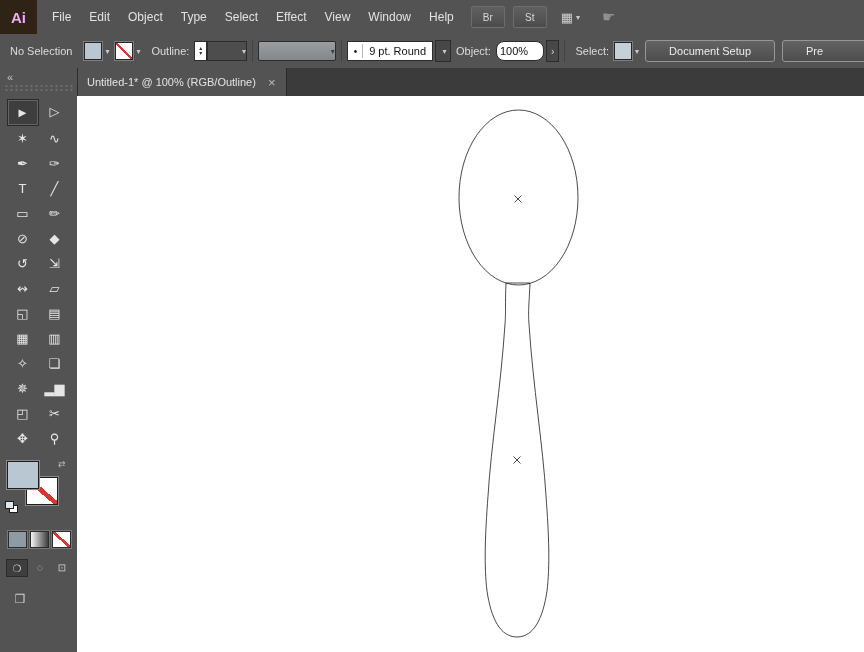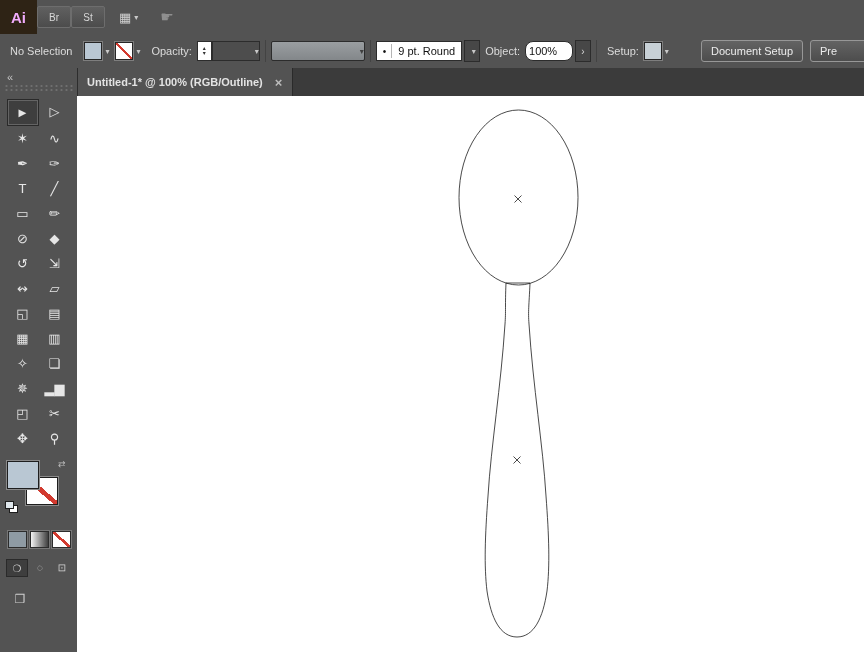--- a/index.html
+++ b/index.html
@@ -8,21 +8,21 @@
     background:#535353;font-family:"Liberation Sans", sans-serif;
     -webkit-font-smoothing:antialiased;
   }
   
   .menubar{position:absolute;left:0;top:0;width:864px;height:34px;background:#535353;
     border-bottom:1px solid #3e3e3e;display:flex;align-items:center;}
   .logo{width:37px;height:48px;background:#2e2315;color:#f0abfc;font-weight:bold;
     font-size:15px;display:flex;align-items:center;justify-content:center;}
   .menus{display:flex;align-items:center;margin-left:6px;}
   .menu-item{color:#e2e2e2;font-size:12px;padding:0 9px;cursor:default;}
-  .mb-btn{height:20px;min-width:24px;margin-left:0;border:1px solid #6d6d6d;border-radius:2px;
+  .mb-btn{height:20px;min-width:24px;margin-left:8px;border:1px solid #6d6d6d;border-radius:2px;
     background:linear-gradient(#606060,#4c4c4c);color:#d8d8d8;font-size:10px;
     display:flex;align-items:center;justify-content:center;padding:0 4px;}
   .ws-group{display:flex;align-items:center;margin-left:14px;color:#cfcfcf;}
   .ws-icon{font-size:13px;}
   .chev{font-size:8px;color:#c9c9c9;margin-left:3px;}
   .hand-icon{margin-left:22px;color:#8f8f8f;font-size:15px;}
   
   .control-bar{position:absolute;left:0;top:34px;width:864px;height:34px;background:#535353;
     border-bottom:1px solid #2f2f2f;display:flex;align-items:center;overflow:hidden;white-space:nowrap;}
   .cb-label{color:#dcdcdc;font-size:11px;margin:0 5px;}
@@ -45,26 +45,26 @@
   .brush-field{height:18px;background:#fff;border:1px solid #2c2c2c;display:flex;align-items:center;
     font-size:11px;color:#111;padding:0 6px;}
   .brush-bullet{margin-right:5px;font-size:10px;}
   .brush-div{width:1px;height:14px;background:#b5b5b5;margin-right:6px;}
   .field{height:18px;background:#fff;border:1px solid #2c2c2c;font-size:11px;color:#111;}
   .opacity-input{width:40px;padding:0 3px;font-family:"Liberation Sans",sans-serif;border-radius:8px;}
   .mini-btn{height:20px;width:14px;background:#474747;border:1px solid #2c2c2c;color:#d5d5d5;
     font-size:10px;display:flex;align-items:center;justify-content:center;margin-left:2px;}
   .style-swatch{width:16px;height:16px;background:#c7d0d6;border:1px solid #262626;box-shadow:0 0 0 1px #7e7e7e;}
   .btn{height:20px;border:1px solid #979797;border-radius:3px;background:linear-gradient(#636363,#4d4d4d);
-    color:#ececec;font-size:11px;padding:0 9px;display:flex;align-items:center;flex:0 0 auto;}
+    color:#ececec;font-size:11px;padding:0 23px;display:flex;align-items:center;flex:0 0 auto;}
   .doc-setup{margin-left:auto;}
   .pre-btn{margin-left:7px;width:86px;margin-right:-52px;}
   
   .tabbar{position:absolute;left:77px;top:68px;width:787px;height:28px;background:#3b3b3b;
-    border-bottom:1px solid #2a2a2a;display:flex;font-weight:bold;}
+    border-bottom:1px solid #2a2a2a;display:flex;}
   .tab{background:#535353;display:flex;align-items:center;padding:0 10px;font-size:11px;
     color:#e3e3e3;border-right:1px solid #2a2a2a;}
   .tab-close{margin-left:12px;color:#bdbdbd;font-size:13px;line-height:13px;}
   
   .dock{position:absolute;left:0;top:68px;width:77px;height:584px;background:#535353;
     border-right:1px solid #2d2d2d;}
   .dock-header{height:28px;position:relative;}
   .collapse{position:absolute;left:7px;top:3px;color:#c6c6c6;font-size:11px;}
   .dots{position:absolute;left:4px;right:4px;bottom:3px;height:9px;
     background-image:radial-gradient(circle,#6f6f6f 1px,transparent 1.2px);background-size:5px 4px;}
@@ -95,20 +95,31 @@
   
   .canvas{position:absolute;left:77px;top:96px;width:787px;height:556px;background:#ffffff;}
   .spoon{position:absolute;left:0;top:0;width:787px;height:556px;}
   .spoon path{fill:none;stroke:#1c1c1c;stroke-width:0.8;}
 </style>
 </head>
 <body>
 
 <div class="menubar">
   <div class="logo">Ai</div>
+  <div class="menus">
+      <span class="menu-item">File</span>
+      <span class="menu-item">Edit</span>
+      <span class="menu-item">Object</span>
+      <span class="menu-item">Type</span>
+      <span class="menu-item">Select</span>
+      <span class="menu-item">Effect</span>
+      <span class="menu-item">View</span>
+      <span class="menu-item">Window</span>
+      <span class="menu-item">Help</span>
+    </div>
   <div class="mb-btn">Br</div>
   <div class="mb-btn">St</div>
   <div class="ws-group">
     <span class="ws-icon">▦</span>
     <span class="chev">▾</span>
   </div>
   <span class="hand-icon">☛</span>
 </div>
 
 <div class="control-bar">
@@ -116,21 +127,21 @@
 
   <div class="swatch-dd">
     <span class="swatch fill"></span>
     <span class="chev">▾</span>
   </div>
   <div class="swatch-dd">
     <span class="swatch stroke-none"></span>
     <span class="chev">▾</span>
   </div>
 
-  <span class="cb-label">Opacity:</span>
+  <span class="cb-label">Outline:</span>
   <div class="spinner">
     <span>▴</span>
     <span>▾</span>
   </div>
   <div class="weight-field">
     <span class="chev">▾</span>
   </div>
   <div class="sep"></div>
   <div class="profile-dd">
     <span class="chev">▾</span>
@@ -146,21 +157,21 @@
     <div class="mini-btn">
       <span class="chev">▾</span>
     </div>
   </div>
 
   <span class="cb-label">Object:</span>
   <input class="field opacity-input" value="100%" style="">
   <div class="mini-btn">›</div>
   <div class="sep"></div>
 
-  <span class="cb-label">Setup:</span>
+  <span class="cb-label">Select:</span>
   <div class="swatch-dd">
     <span class="style-swatch"></span>
     <span class="chev">▾</span>
   </div>
 
   <div class="btn doc-setup">Document Setup</div>
   <div class="btn pre-btn">Pre</div>
 </div>
 
 <div class="tabbar">

